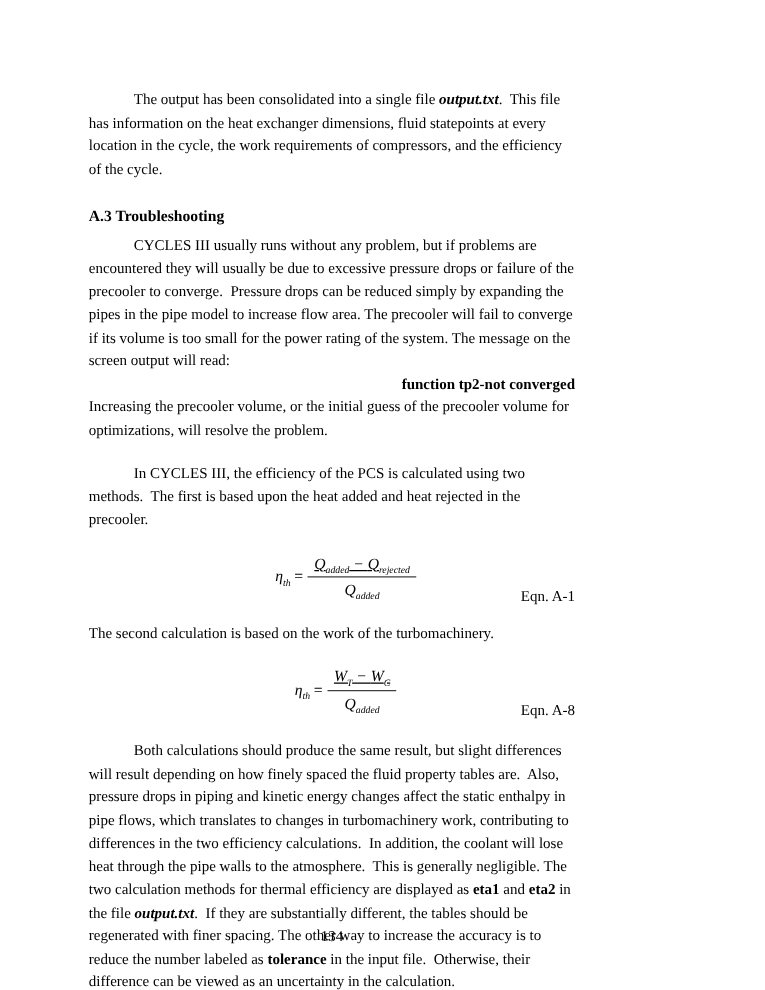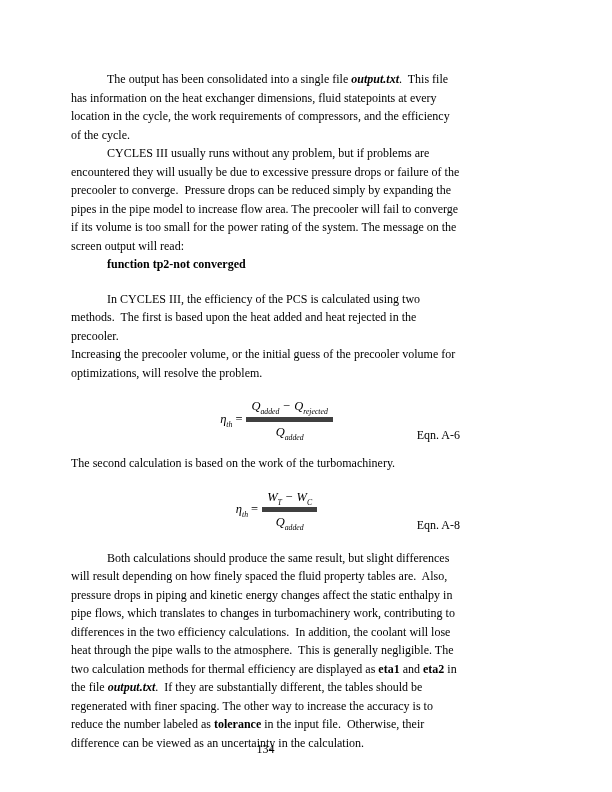--- a/index.html
+++ b/index.html
@@ -27,20 +27,21 @@
     text-align: left;
   }
   .first-indent { text-indent: 36px; }
   .heading {
     font-weight: bold;
     font-size: 12.5px;
     margin: 20px 0 4px 0;
   }
   .error-line {
     margin-left: 36px;
+    text-align: right;
   }
   .gap-top { margin-top: 16px; }
   .eq-block {
     position: relative;
     display: flex;
     justify-content: center;
     align-items: center;
     margin: 14px 0 12px 0;
     min-height: 46px;
     font-size: 12.5px;
@@ -55,22 +56,23 @@
     margin-left: 3px;
   }
   .frac {
     display: inline-flex;
     flex-direction: column;
     text-align: center;
     font-style: italic;
     vertical-align: middle;
   }
   .frac-num {
-    border-bottom: 5px solid #404040;
+    border-bottom: 1px solid #404040;
     padding: 0 5px 1px 5px;
+    text-decoration: underline;
   }
   .frac-den {
     padding-top: 1px;
   }
   sub {
     font-size: 0.62em;
     line-height: 0;
   }
   .eq-label {
     position: absolute;
@@ -88,36 +90,37 @@
     font-size: 12px;
   }
 </style>
 </head>
 <body>
 
 <div class="sheet">
 
   <p class="para first-indent"><span>The output has been consolidated into a single file </span><span style="font-weight: bold; font-style: italic;">output.txt</span><span>.  This file has information on the heat exchanger dimensions, fluid statepoints at every location in the cycle, the work requirements of compressors, and the efficiency of the cycle.</span></p>
 
+  <h3 class="heading">A.3 Troubleshooting</h3>
 
   <p class="para first-indent"><span>CYCLES III usually runs without any problem, but if problems are encountered they will usually be due to excessive pressure drops or failure of the precooler to converge.  Pressure drops can be reduced simply by expanding the pipes in the pipe model to increase flow area. The precooler will fail to converge if its volume is too small for the power rating of the system. The message on the screen output will read:</span></p>
 
   <p class="para error-line"><span style="font-weight: bold;">function tp2-not converged</span></p>
 
+  <p class="para"><span>Increasing the precooler volume, or the initial guess of the precooler volume for optimizations, will resolve the problem.</span></p>
+
   <p class="para first-indent gap-top"><span>In CYCLES III, the efficiency of the PCS is calculated using two methods.  The first is based upon the heat added and heat rejected in the precooler.</span></p>
-
-  <p class="para"><span>Increasing the precooler volume, or the initial guess of the precooler volume for optimizations, will resolve the problem.</span></p>
 
   <div class="eq-block">
     <span class="eq-lhs"><span>η</span><sub>th</sub><span class="eq-equals">=</span></span>
     <span class="frac">
       <span class="frac-num"><span>Q</span><sub>added</sub><span> − </span><span>Q</span><sub>rejected</sub></span>
       <span class="frac-den"><span>Q</span><sub>added</sub></span>
     </span>
-    <span class="eq-label">Eqn. A-6</span>
+    <span class="eq-label">Eqn. A-1</span>
   </div>
 
   <p class="para"><span>The second calculation is based on the work of the turbomachinery.</span></p>
 
   <div class="eq-block">
     <span class="eq-lhs"><span>η</span><sub>th</sub><span class="eq-equals">=</span></span>
     <span class="frac">
       <span class="frac-num"><span>W</span><sub>T</sub><span> − </span><span>W</span><sub>C</sub></span>
       <span class="frac-den"><span>Q</span><sub>added</sub></span>
     </span>

